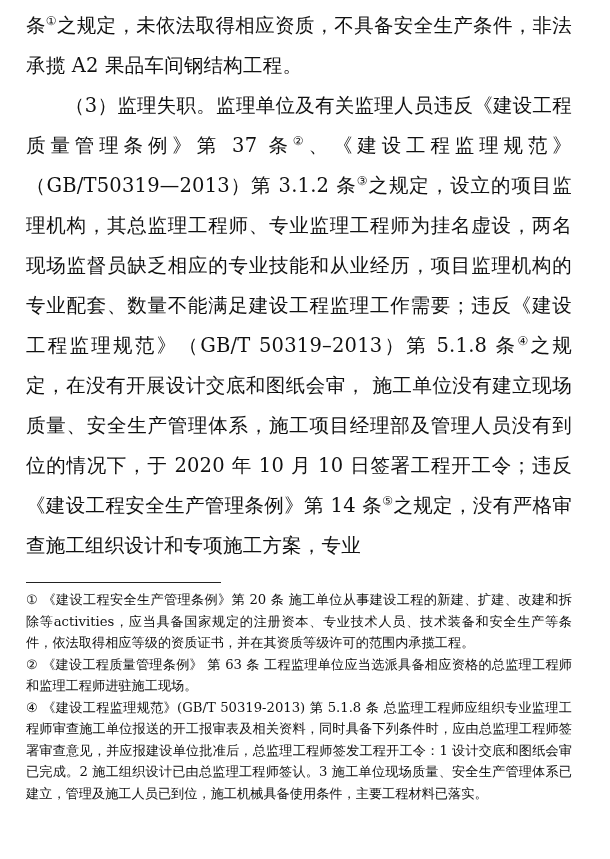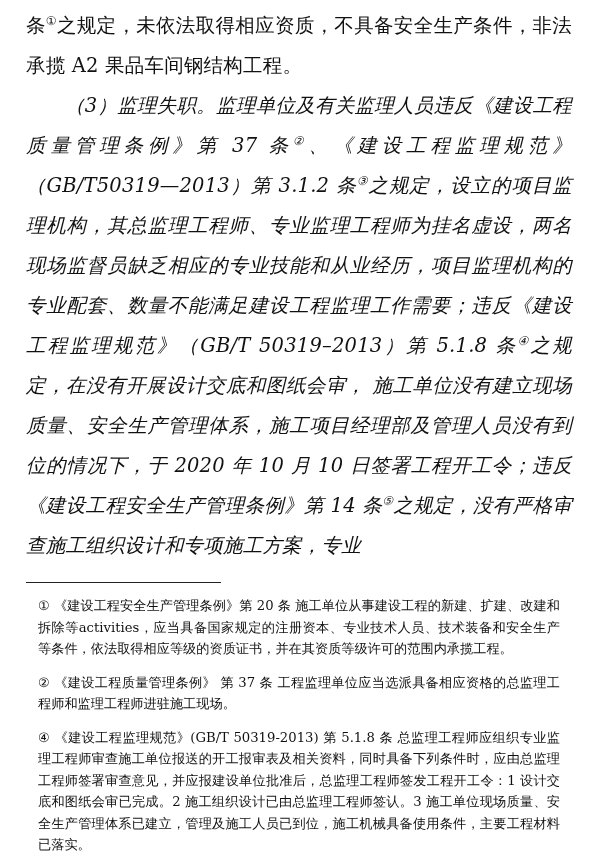--- a/index.html
+++ b/index.html
@@ -26,41 +26,40 @@
     line-height: 40px;
     letter-spacing: 0.2px;
     text-align: justify;
     text-justify: inter-character;
   }
   .body-text p {
     margin: 0;
   }
   .indent {
     text-indent: 2em;
-    font-style: italic;
   }
   sup {
     font-size: 0.62em;
     vertical-align: super;
     line-height: 0;
   }
   .rule {
     margin: 16px 0 6px 0;
     width: 195px;
     height: 0;
     border-top: 1px solid #222;
   }
   .footnotes {
     font-size: 13.2px;
     line-height: 21.5px;
     text-align: justify;
     text-justify: inter-character;
   }
   .footnotes p {
-    margin: 12px;
+    margin: 0;
     text-indent: 0;
   }
   .fn-mark {
     font-size: 13px;
   }
   .hang {
     padding-left: 0;
   }
 </style>
 </head>
@@ -70,18 +69,18 @@
 
   <div class="body-text">
     <p id="p0">条<sup>①</sup>之规定，未依法取得相应资质，不具备安全生产条件，非法承揽 A2 果品车间钢结构工程。</p>
     <p class="indent" id="p1">（3）监理失职。监理单位及有关监理人员违反《建设工程质量管理条例》第 37 条<sup>②</sup>、《建设工程监理规范》（GB/T50319—2013）第 3.1.2 条<sup>③</sup>之规定，设立的项目监理机构，其总监理工程师、专业监理工程师为挂名虚设，两名现场监督员缺乏相应的专业技能和从业经历，项目监理机构的专业配套、数量不能满足建设工程监理工作需要；违反《建设工程监理规范》（GB/T 50319–2013）第 5.1.8 条<sup>④</sup>之规定，在没有开展设计交底和图纸会审，  施工单位没有建立现场质量、安全生产管理体系，施工项目经理部及管理人员没有到位的情况下，于 2020 年 10 月 10 日签署工程开工令；违反《建设工程安全生产管理条例》第 14 条<sup>⑤</sup>之规定，没有严格审查施工组织设计和专项施工方案，专业</p>
   </div>
 
   <div class="rule"></div>
 
   <div class="footnotes">
     <p class="hang" id="f0"><span class="fn-mark">① </span><span>《建设工程安全生产管理条例》第 20 条  施工单位从事建设工程的新建、扩建、改建和拆除等activities，应当具备国家规定的注册资本、专业技术人员、技术装备和安全生产等条件，依法取得相应等级的资质证书，并在其资质等级许可的范围内承揽工程。</span></p>
-    <p class="hang" id="f1"><span class="fn-mark">② </span><span>《建设工程质量管理条例》  第 37 条  工程监理单位应当选派具备相应资格的总监理工程师和监理工程师进驻施工现场。</span></p>
+    <p class="hang" id="f1"><span class="fn-mark">② </span><span>《建设工程质量管理条例》  第 63 条  工程监理单位应当选派具备相应资格的总监理工程师和监理工程师进驻施工现场。</span></p>
     <p class="hang" id="f3"><span class="fn-mark">④ </span><span>《建设工程监理规范》(GB/T 50319-2013) 第 5.1.8 条  总监理工程师应组织专业监理工程师审查施工单位报送的开工报审表及相关资料，同时具备下列条件时，应由总监理工程师签署审查意见，并应报建设单位批准后，总监理工程师签发工程开工令：1 设计交底和图纸会审已完成。2 施工组织设计已由总监理工程师签认。3 施工单位现场质量、安全生产管理体系已建立，管理及施工人员已到位，施工机械具备使用条件，主要工程材料已落实。</span></p>
 
   </div>
 
 </div>
 
 </body></html>

